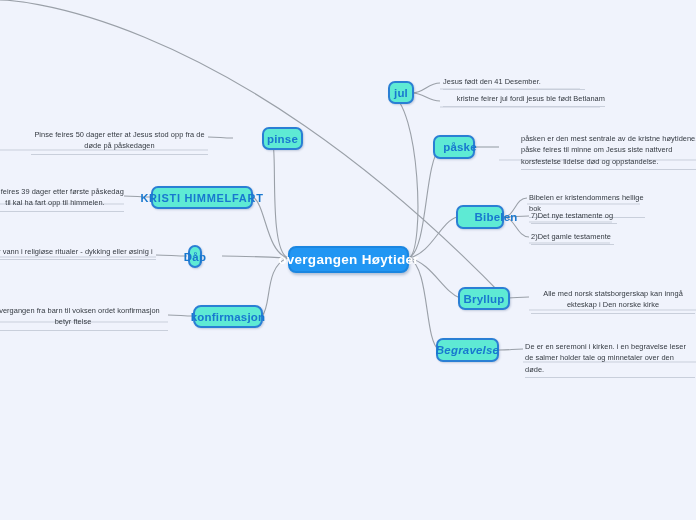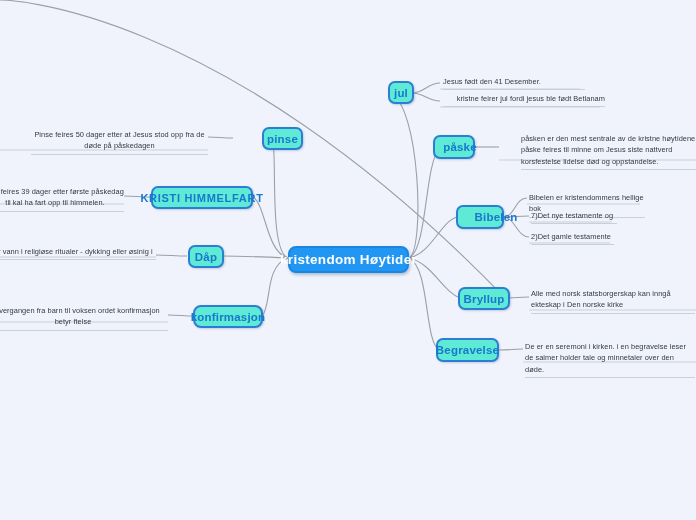--- a/index.html
+++ b/index.html
@@ -119,72 +119,72 @@
       <path d="M529,310 L 696,310"></path>
       <path d="M523,362 L 696,362"></path>
       <path d="M0,150 L 208,150"></path>
       <path d="M0,204 L 124,204"></path>
       <path d="M0,257 L 156,257"></path>
       <path d="M0,322 L 168,322"></path>
     </g>
   </svg>
 
   <div class="node central" style="left:288px; top:246px; width:121px; height:27px;">
-    <span>kristendom Høytider</span>
+    <span>overgangen Høytider</span>
   </div>
 
   <div class="node topic" style="left:388px; top:81px; width:26px; height:23px;">
     <span>jul</span>
   </div>
 
   <div class="node topic" style="left:433px; top:135px; width:42px; height:24px;padding-left:12px;">
     <span>påske</span>
   </div>
 
   <div class="node topic" style="left:456px; top:205px; width:48px; height:24px;padding-left:32px;">
     <span>Bibelen</span>
   </div>
 
   <div class="node topic" style="left:458px; top:287px; width:52px; height:23px;">
     <span>Bryllup</span>
   </div>
 
-  <div class="node topic" style="left:436px; top:338px; width:63px; height:24px;">
+  <div class="node topic" style="left:436px; top:338px; width:63px; height:24px;font-style:italic;">
     <span>Begravelse</span>
   </div>
 
   <div class="node topic" style="left:234px; top:127px; width:41px; height:23px;margin-left:28px;">
     <span>pinse</span>
   </div>
 
   <div class="node topic-wide" style="left:151px; top:186px; width:102px; height:23px;">
     <span>KRISTI HIMMELFART</span>
   </div>
 
-  <div class="node topic" style="left:188px; top:245px; width:36px; height:23px;">
+  <div class="node topic" style="left:188px; top:245px; width:14px; height:23px;">
     <span>Dåp</span>
   </div>
 
   <div class="node topic" style="left:193px; top:305px; width:70px; height:23px;border-radius:8px;">
     <span>konfirmasjon</span>
   </div>
 
   <div class="leaf right" style="left:443px; top:76px; width:142px;">Jesus født den 41 Desember.</div>
 
   <div class="leaf right" style="left:443px; top:93px; width:162px;text-align:right;">kristne feirer jul fordi jesus ble født Betlanam</div>
 
   <div class="leaf right" style="left:501px; top:133px; width:193px;margin-left:20px;">påsken er den mest sentrale av de kristne høytidene. påske feires til minne om Jesus siste nattverd korsfestelse lidelse død og oppstandelse.</div>
 
   <div class="leaf right" style="left:529px; top:192px; width:116px;">Bibelen er kristendommens hellige bok</div>
 
   <div class="leaf right" style="left:531px; top:210px; width:86px;">7)Det nye testamente og</div>
 
   <div class="leaf right" style="left:531px; top:231px; width:83px;">2)Det gamle testamente</div>
 
-  <div class="leaf right" style="left:531px; top:288px; width:164px;">Alle med norsk statsborgerskap kan inngå ekteskap i Den norske kirke</div>
+  <div class="leaf right" style="left:531px; top:288px; width:164px;text-align:center;">Alle med norsk statsborgerskap kan inngå ekteskap i Den norske kirke</div>
 
   <div class="leaf right" style="left:525px; top:341px; width:170px;">De er en seremoni i kirken. i en begravelse leser de salmer holder tale og minnetaler over den døde.</div>
 
   <div class="leaf left" style="left:31px; top:129px; width:177px;">Pinse feires 50 dager etter at Jesus stod opp fra de døde på påskedagen</div>
 
   <div class="leaf left" style="left:-14px; top:186px; width:138px;">dag feires 39 dager etter første påskedag til kal ha fart opp til himmelen.</div>
 
   <div class="leaf left" style="left:-17px; top:246px; width:173px;">n av vann i religiøse ritualer - dykking eller øsinig i</div>
 
   <div class="leaf left" style="left:-22px; top:305px; width:190px;">er overgangen fra barn til voksen ordet konfirmasjon betyr ftelse</div>

